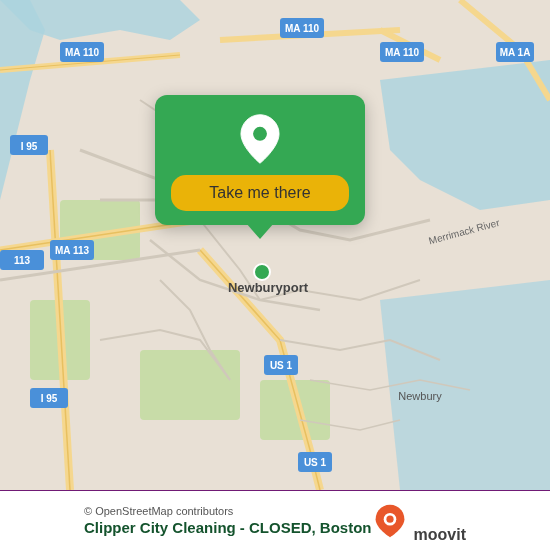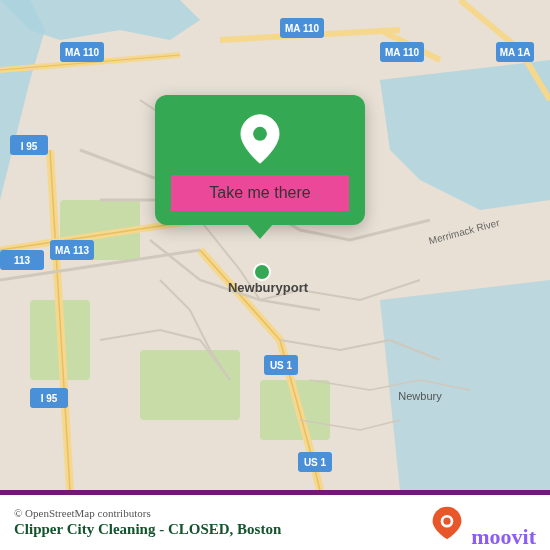--- a/index.html
+++ b/index.html
@@ -55,43 +55,42 @@
       border-top: 16px solid #34a853;
     }
 
     #pin-icon {
       width: 52px;
       height: 52px;
       margin-bottom: 10px;
     }
 
     #take-me-there-btn {
-      background: #ec4899;
+      background: #eab308;
       color: #333;
       border: none;
-      border-radius: 0;
+      border-radius: 15px;
       padding: 9px 22px;
       font-size: 16px;
       font-weight: 500;
       cursor: pointer;
       width: 100%;
     }
 
     
     #bottom-bar {
       width: 550px;
       height: 60px;
       background: white;
       display: flex;
       align-items: center;
-      justify-content: space-between;
+      justify-content: center;
       padding: 0 14px;
-      border-top: 5px solid #701a75;
+      border-top: 1px solid #701a75;
       position: relative;
-      font-family: Liberation Serif, serif;
     }
 
     #bottom-left {
       display: flex;
       flex-direction: column;
       gap: 2px;
     }
 
     #copyright-text {
       font-size: 11px;
@@ -109,23 +108,23 @@
       align-items: center;
       gap: 6px;
     }
 
     #moovit-icon {
       width: 36px;
       height: 36px;
     }
 
     #moovit-text {
-      font-size: 22px;
+      font-size: 16px;
       font-weight: bold;
-      color: #8b5cf6;
+      color: #404040;
       margin-top: 28px;
     }
   </style>
 </head>
 <body>
 
 <div id="map-container">
   <svg id="map-svg" viewBox="0 0 550 490" xmlns="http://www.w3.org/2000/svg">
 
     <rect width="550" height="490" fill="#e8e0d5"></rect>

